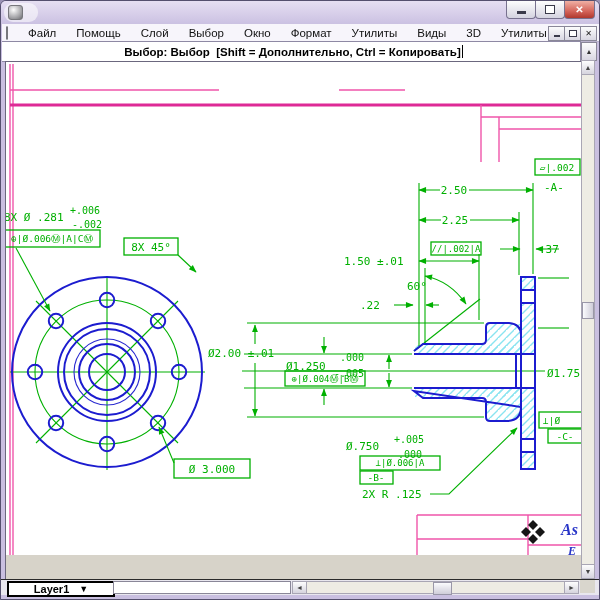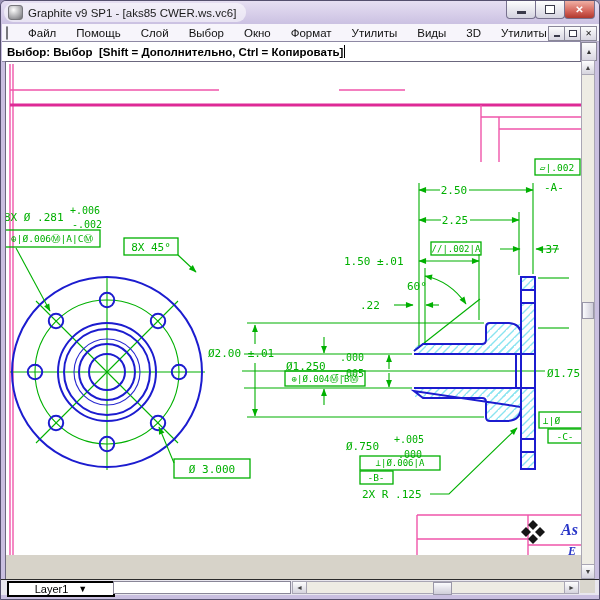--- a/index.html
+++ b/index.html
@@ -26,40 +26,40 @@
   .menubar{position:absolute;left:1px;top:23px;width:597px;height:17px;background:#f7f5fb;
            border-bottom:1px solid #b9b2cc;display:flex;align-items:center;font-size:11.5px;color:#111;}
   .menubar .appicon{width:12px;height:12px;margin:0 6px 0 4px;}
   .menu-item{padding:0 6px;white-space:nowrap;margin-left:8px;}
   .mdibtn{position:absolute;top:2px;width:15px;height:13px;background:linear-gradient(#fcfcfc,#d9d7e2);
           border:1px solid #8a8798;display:flex;align-items:center;justify-content:center;font-size:8px;color:#222;}
   .mdi-min{left:546px;}.mdi-restore{left:562px;}.mdi-close{left:578px;}
   .mdi-restore .ico-restore{width:6px;height:5px;}
   
   .promptbar{position:absolute;left:1px;top:40px;width:578px;height:19px;background:#fff;
-             border:1px solid #8e89a4;border-left:none;display:flex;align-items:center;}
+             border:1px solid #8e89a4;border-left:none;display:flex;align-items:center;justify-content:center;}
   .prompt-text{font-size:11.5px;font-weight:bold;color:#000;margin-left:5px;white-space:pre;}
   .caret{display:inline-block;width:1px;height:13px;background:#000;margin-left:1px;vertical-align:middle;}
   .prompt-up{position:absolute;left:580px;top:41px;width:14px;height:17px;background:linear-gradient(#fdfdfd,#d9d7e2);
              border:1px solid #8a8798;font-size:7px;color:#333;display:flex;align-items:center;justify-content:center;}
   
   .canvas{position:absolute;left:4px;top:60px;width:576px;height:493px;background:#fff;
           border:1px solid #6b677e;box-sizing:content-box;}
   .canvas svg{display:block;}
   .graystrip{position:absolute;left:4px;top:554px;width:576px;height:24px;background:#d7d3c9;border-left:1px solid #6b677e;}
   
   .vscroll{position:absolute;left:580px;top:59px;width:14px;height:519px;background:#eeece4;border:1px solid #a9a6b4;box-sizing:border-box;}
   .vscroll .sbtn{position:absolute;left:0;width:12px;height:13px;background:linear-gradient(#fdfdfd,#d6d4de);
                  border-bottom:1px solid #a9a6b4;display:flex;align-items:center;justify-content:center;font-size:7px;color:#444;}
   .vscroll .sbtn.down{bottom:0;border-top:1px solid #a9a6b4;border-bottom:none;}
   .vthumb{position:absolute;left:0px;top:241px;width:12px;height:17px;background:linear-gradient(90deg,#fbfbfd,#cfcdd9);
           border:1px solid #9a97a8;box-sizing:border-box;}
   .bottombar{position:absolute;left:0;top:578px;width:598px;height:15px;background:#e9e7ef;border-top:1px solid #2a2a2a;}
   .layerbox{position:absolute;left:6px;top:1px;width:104px;height:12px;background:#fff;border:2px solid #000;
-            display:flex;align-items:center;justify-content:center;font-size:11px;font-weight:normal;color:#000;}
+            display:flex;align-items:center;justify-content:center;font-size:11px;font-weight:bold;color:#000;}
   .layerbox .dd{margin-left:10px;font-size:9px;}
   .msgstrip{position:absolute;left:112px;top:1px;width:178px;height:13px;background:#fff;border:1px solid #8a8798;box-sizing:border-box;}
   .hscroll{position:absolute;left:291px;top:1px;width:287px;height:13px;background:#eeece4;border:1px solid #a9a6b4;box-sizing:border-box;}
   .hscroll .sbtn{position:absolute;top:0;width:13px;height:11px;background:linear-gradient(#fdfdfd,#d6d4de);
                  display:flex;align-items:center;justify-content:center;font-size:7px;color:#444;}
   .hscroll .sbtn.left{left:0;border-right:1px solid #a9a6b4;}
   .hscroll .sbtn.right{right:0;border-left:1px solid #a9a6b4;}
   .hthumb{position:absolute;left:140px;top:0;width:17px;height:11px;background:linear-gradient(#fbfbfd,#cfcdd9);
           border:1px solid #9a97a8;}
   .corner{position:absolute;left:579px;top:579px;width:15px;height:13px;background:#d9d6cd;}
@@ -75,21 +75,20 @@
   .brand{font-family:"Liberation Serif",serif;font-style:italic;font-weight:bold;fill:#2936c8;}
 </style>
 </head>
 <body>
 
 <div class="window">
 
   <div class="titlebar">
     <div class="title-pill">
       <div class="appicon"></div>
-      <div class="title-text">Graphite v9 SP1 - [aks85 CWER.ws.vc6]</div>
     </div>
     <div class="winbtn btn-min">
         <div class="ico-min"></div>
       </div>
     <div class="winbtn btn-max">
         <div class="ico-restore"></div>
       </div>
     <div class="winbtn btn-close">
         <span class="ico-close">✕</span>
       </div>

